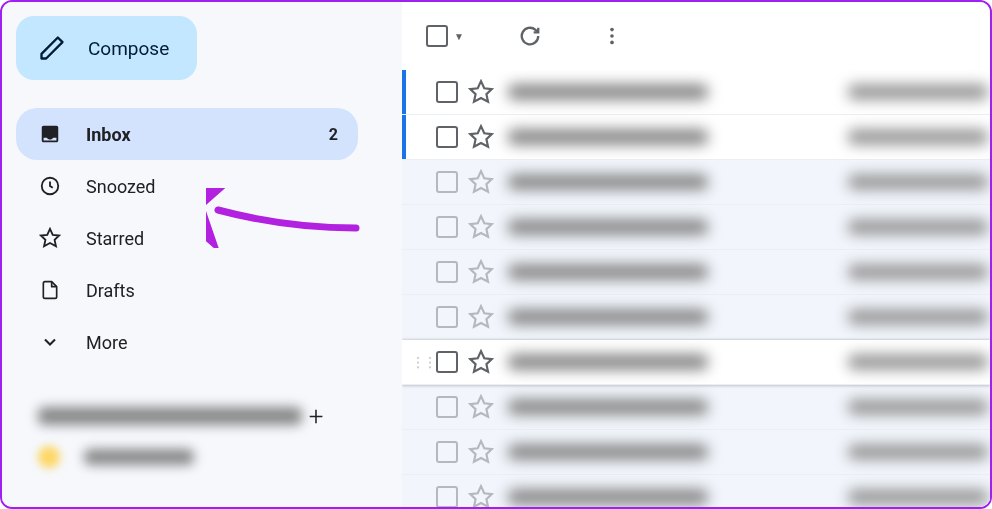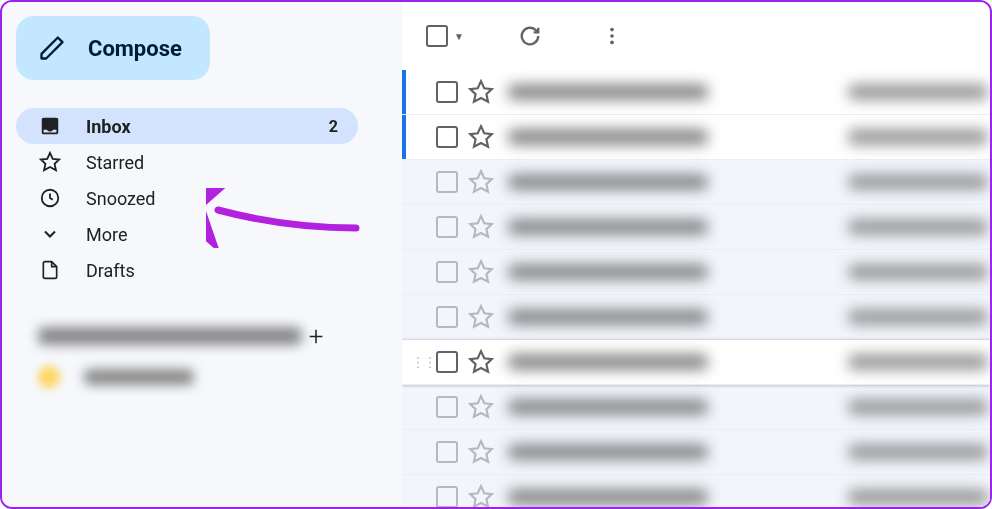--- a/index.html
+++ b/index.html
@@ -23,26 +23,26 @@
     .compose-btn {
       display: inline-flex;
       align-items: center;
       background: #c2e7ff;
       border-radius: 18px;
       padding: 18px 28px 18px 22px;
       cursor: pointer;
       margin-bottom: 28px;
     }
     .compose-btn svg { width: 28px; height: 28px; margin-right: 22px; }
-    .compose-btn span { font-size: 22px; color: #001d35; font-weight: 700; }
+    .compose-btn span { font-size: 19px; color: #001d35; font-weight: 400; }
     .nav-list { list-style: none; }
     .nav-item {
       display: flex;
       align-items: center;
-      height: 36px;
+      height: 52px;
       padding: 0 20px 0 22px;
       border-radius: 21px;
       cursor: pointer;
       margin-right: 44px;
       color: #202124;
       font-size: 18px;
     }
     .nav-item .icon-slot {
       width: 24px; height: 24px;
       margin-right: 24px;
@@ -191,50 +191,50 @@
         <svg width="22" height="22" viewBox="0 0 24 24">
             <path fill="#202124" d="M19 3H5c-1.1 0-2 .9-2 2v14c0 1.1.9 2 2 2h14c1.1 0 2-.9 2-2V5c0-1.1-.9-2-2-2zm0 16H5v-3h3.56c.69 1.19 1.97 2 3.45 2s2.75-.81 3.45-2H19v3z"></path>
           </svg>
       </span>
       <span class="label">Inbox</span>
       <span class="count">2</span>
     </li>
     <li class="nav-item">
       <span class="icon-slot">
         <svg width="22" height="22" viewBox="0 0 24 24" fill="none" stroke="#202124" stroke-width="2">
-            <polygon points="12 2 15 8.5 22 9.3 17 14 18.5 21 12 17.5 5.5 21 7 14 2 9.3 9 8.5 12 2"></polygon>
-          </svg>
-      </span>
-      <span class="label">Starred</span>
-    </li>
-    <li class="nav-item">
-      <span class="icon-slot">
-        <svg width="22" height="22" viewBox="0 0 24 24" fill="none" stroke="#202124" stroke-width="2">
             <circle cx="12" cy="12" r="9"></circle>
             <path d="M12 7v5l3 2"></path>
           </svg>
       </span>
       <span class="label">Snoozed</span>
     </li>
     <li class="nav-item">
       <span class="icon-slot">
-        <svg width="20" height="20" viewBox="0 0 24 24" fill="none" stroke="#202124" stroke-width="2.5">
-            <polyline points="6 9 12 15 18 9"></polyline>
-          </svg>
-      </span>
-      <span class="label">More</span>
+        <svg width="22" height="22" viewBox="0 0 24 24" fill="none" stroke="#202124" stroke-width="2">
+            <polygon points="12 2 15 8.5 22 9.3 17 14 18.5 21 12 17.5 5.5 21 7 14 2 9.3 9 8.5 12 2"></polygon>
+          </svg>
+      </span>
+      <span class="label">Starred</span>
     </li>
     <li class="nav-item">
       <span class="icon-slot">
         <svg width="20" height="22" viewBox="0 0 24 24" fill="none" stroke="#202124" stroke-width="2" stroke-linejoin="round">
             <path d="M14 2H6a2 2 0 0 0-2 2v16a2 2 0 0 0 2 2h12a2 2 0 0 0 2-2V8l-6-6z"></path>
             <path d="M14 2v6h6"></path>
           </svg>
       </span>
       <span class="label">Drafts</span>
+    </li>
+    <li class="nav-item">
+      <span class="icon-slot">
+        <svg width="20" height="20" viewBox="0 0 24 24" fill="none" stroke="#202124" stroke-width="2.5">
+            <polyline points="6 9 12 15 18 9"></polyline>
+          </svg>
+      </span>
+      <span class="label">More</span>
     </li>
   </ul>
   <div class="labels-section">
     <div class="labels-title"></div>
     <div class="add-label">+</div>
   </div>
   <div class="label-entry">
     <div class="label-swatch"></div>
     <div class="label-name"></div>
   </div>

